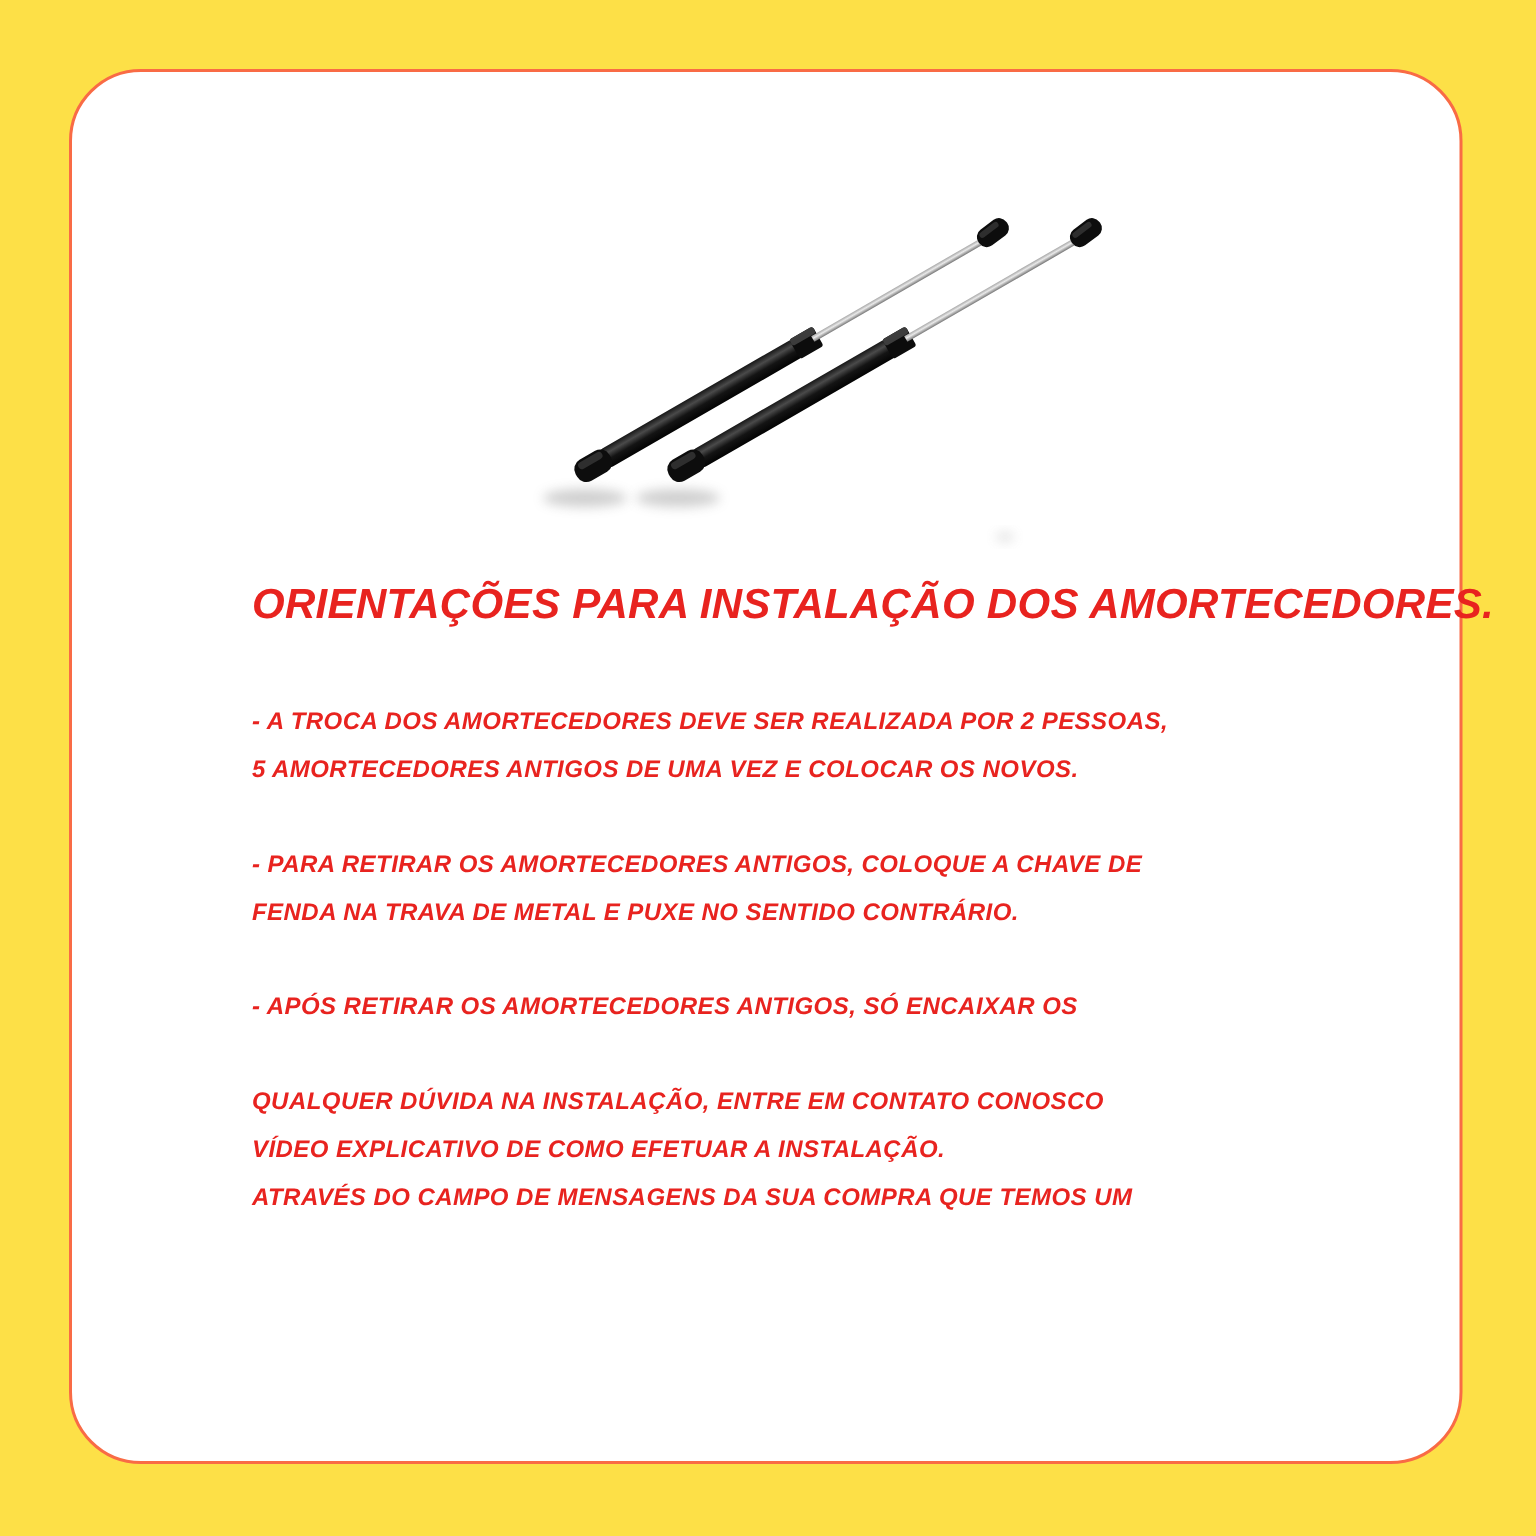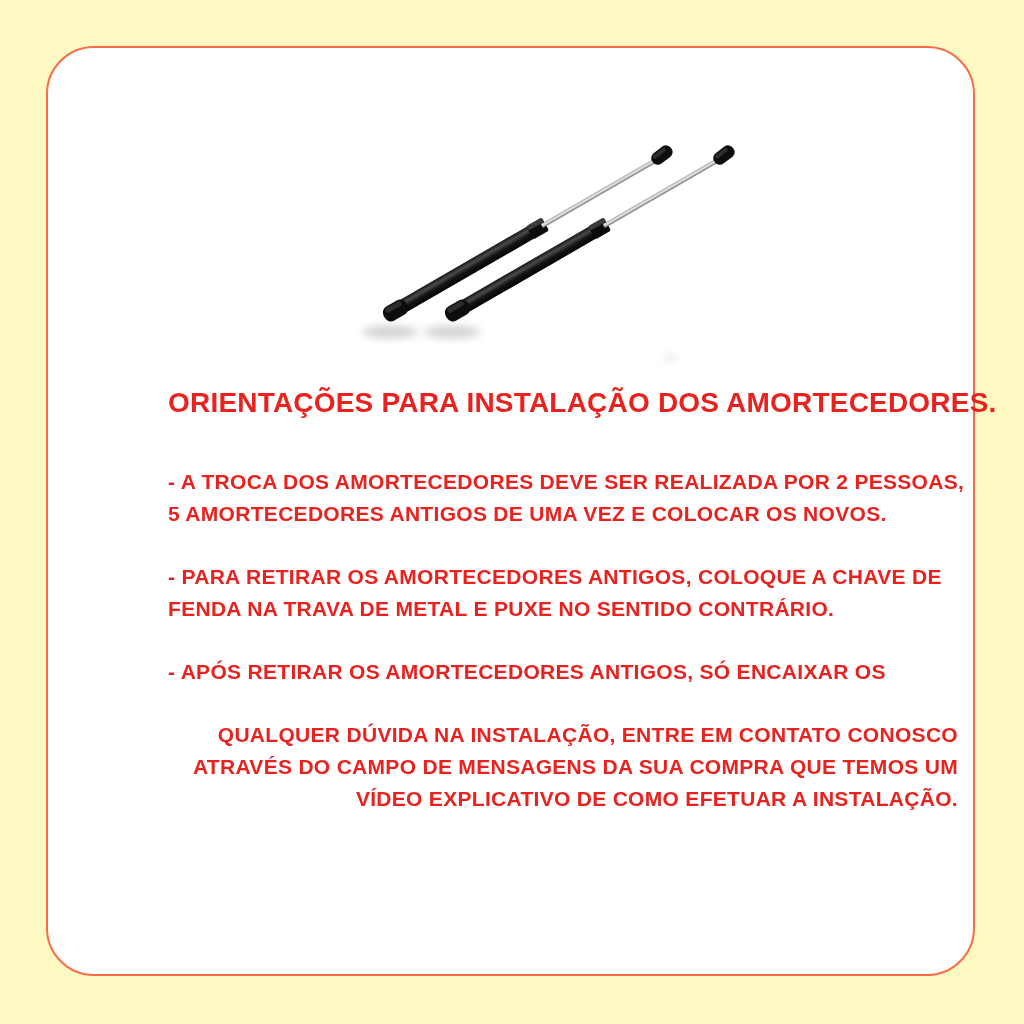--- a/index.html
+++ b/index.html
@@ -8,21 +8,22 @@
     background: #ffffff;
     width: 1024px;
     height: 1024px;
     font-family: "Liberation Sans", sans-serif;
     overflow: hidden;
   }
   .stage {
     position: relative;
     width: 1024px;
     height: 1024px;
-    background: #fef9c3;
+    background: #fde047;
+    font-style: italic;
   }
   .card {
     position: absolute;
     left: 46px;
     top: 46px;
     width: 929px;
     height: 930px;
     border: 2px solid #F96B45;
     border-radius: 48px;
     background: #ffffff;
@@ -46,23 +47,23 @@
     font-size: 28px;
     font-weight: 700;
     letter-spacing: 0.2px;
     line-height: 34px;
     margin: 0 0 46px 0;
     white-space: nowrap;
   }
   .para {
     margin: 0 0 31px 0;
   }
-  .para:last-child { margin-bottom: 0; text-align: right; }
+  .para:last-child { margin-bottom: 0; }
   .line {
-    font-size: 21px;
+    font-size: 16px;
     font-weight: 700;
     letter-spacing: 0.3px;
     line-height: 32px;
     white-space: nowrap;
   }
 </style>
 </head>
 <body>
 
 <div class="stage">
@@ -127,19 +128,19 @@
         <div class="line">- PARA RETIRAR OS AMORTECEDORES ANTIGOS, COLOQUE A CHAVE DE</div>
         <div class="line">FENDA NA TRAVA DE METAL E PUXE NO SENTIDO CONTRÁRIO.</div>
       </div>
 
       <div class="para">
         <div class="line">- APÓS RETIRAR OS AMORTECEDORES ANTIGOS, SÓ ENCAIXAR OS</div>
       </div>
 
       <div class="para">
         <div class="line">QUALQUER DÚVIDA NA INSTALAÇÃO, ENTRE EM CONTATO CONOSCO</div>
+        <div class="line">VÍDEO EXPLICATIVO DE COMO EFETUAR A INSTALAÇÃO.</div>
         <div class="line">ATRAVÉS DO CAMPO DE MENSAGENS DA SUA COMPRA QUE TEMOS UM</div>
-        <div class="line">VÍDEO EXPLICATIVO DE COMO EFETUAR A INSTALAÇÃO.</div>
       </div>
     </div>
 
   </div>
 </div>
 
 </body></html>

